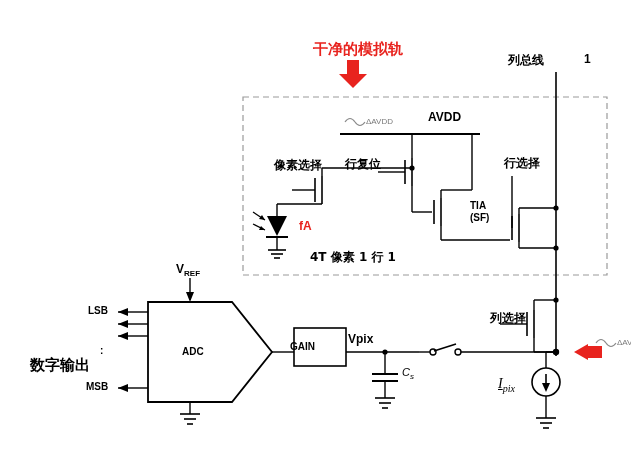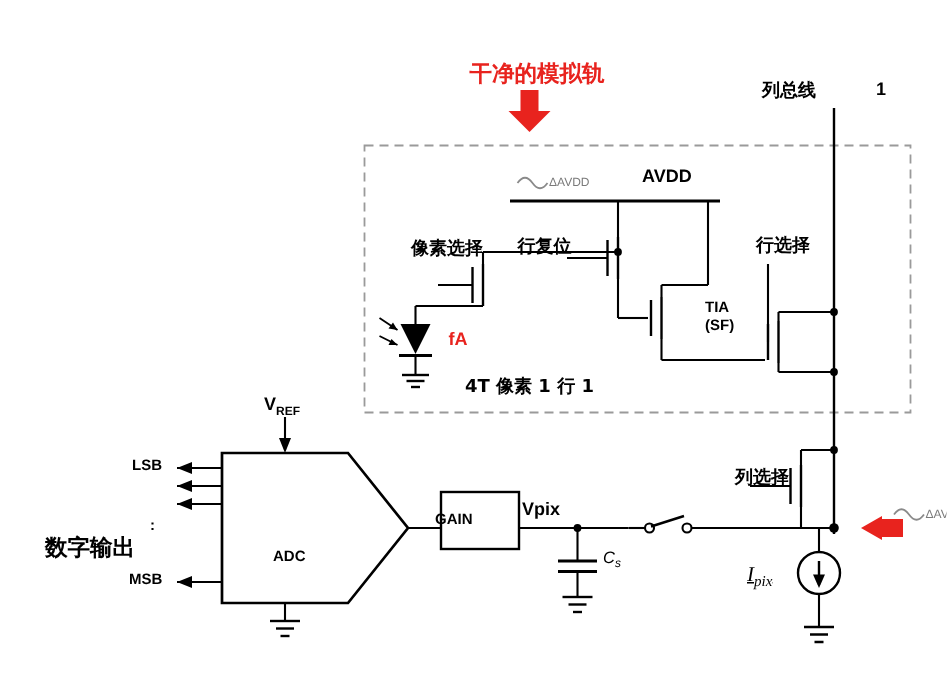--- a/index.html
+++ b/index.html
@@ -190,21 +190,21 @@
 <div class="lbl cn big bold" style="left:30px;top:356px;">数字输出</div>
 
 <div class="lbl" style="left:176px;top:262px;font-size:12px;font-weight:bold;">
   <span>V</span><span style="font-size:8px;vertical-align:sub;">REF</span>
 </div>
 
 <div class="lbl sm bold" style="left:88px;top:305px;">LSB</div>
 <div class="lbl sm bold" style="left:100px;top:345px;">:</div>
 <div class="lbl sm bold" style="left:86px;top:381px;">MSB</div>
 
-<div class="lbl sm bold" style="left:182px;top:366px;">ADC</div>
+<div class="lbl sm bold" style="left:182px;top:346px;">ADC</div>
 <div class="lbl sm bold" style="left:290px;top:341px;">GAIN</div>
 <div class="lbl med bold" style="left:348px;top:332px;">Vpix</div>
 
 <div class="lbl" style="left:402px;top:366px;font-size:11px;font-style:italic;">
   <span>C</span><span style="font-size:8px;vertical-align:sub;">s</span>
 </div>
 
 <div class="lbl" style="left:498px;top:376px;font-size:14px;font-style:italic;font-family:'Liberation Serif',serif;text-decoration:underline;">
   <span>I</span><span style="font-size:10px;vertical-align:sub;">pix</span>
 </div>

